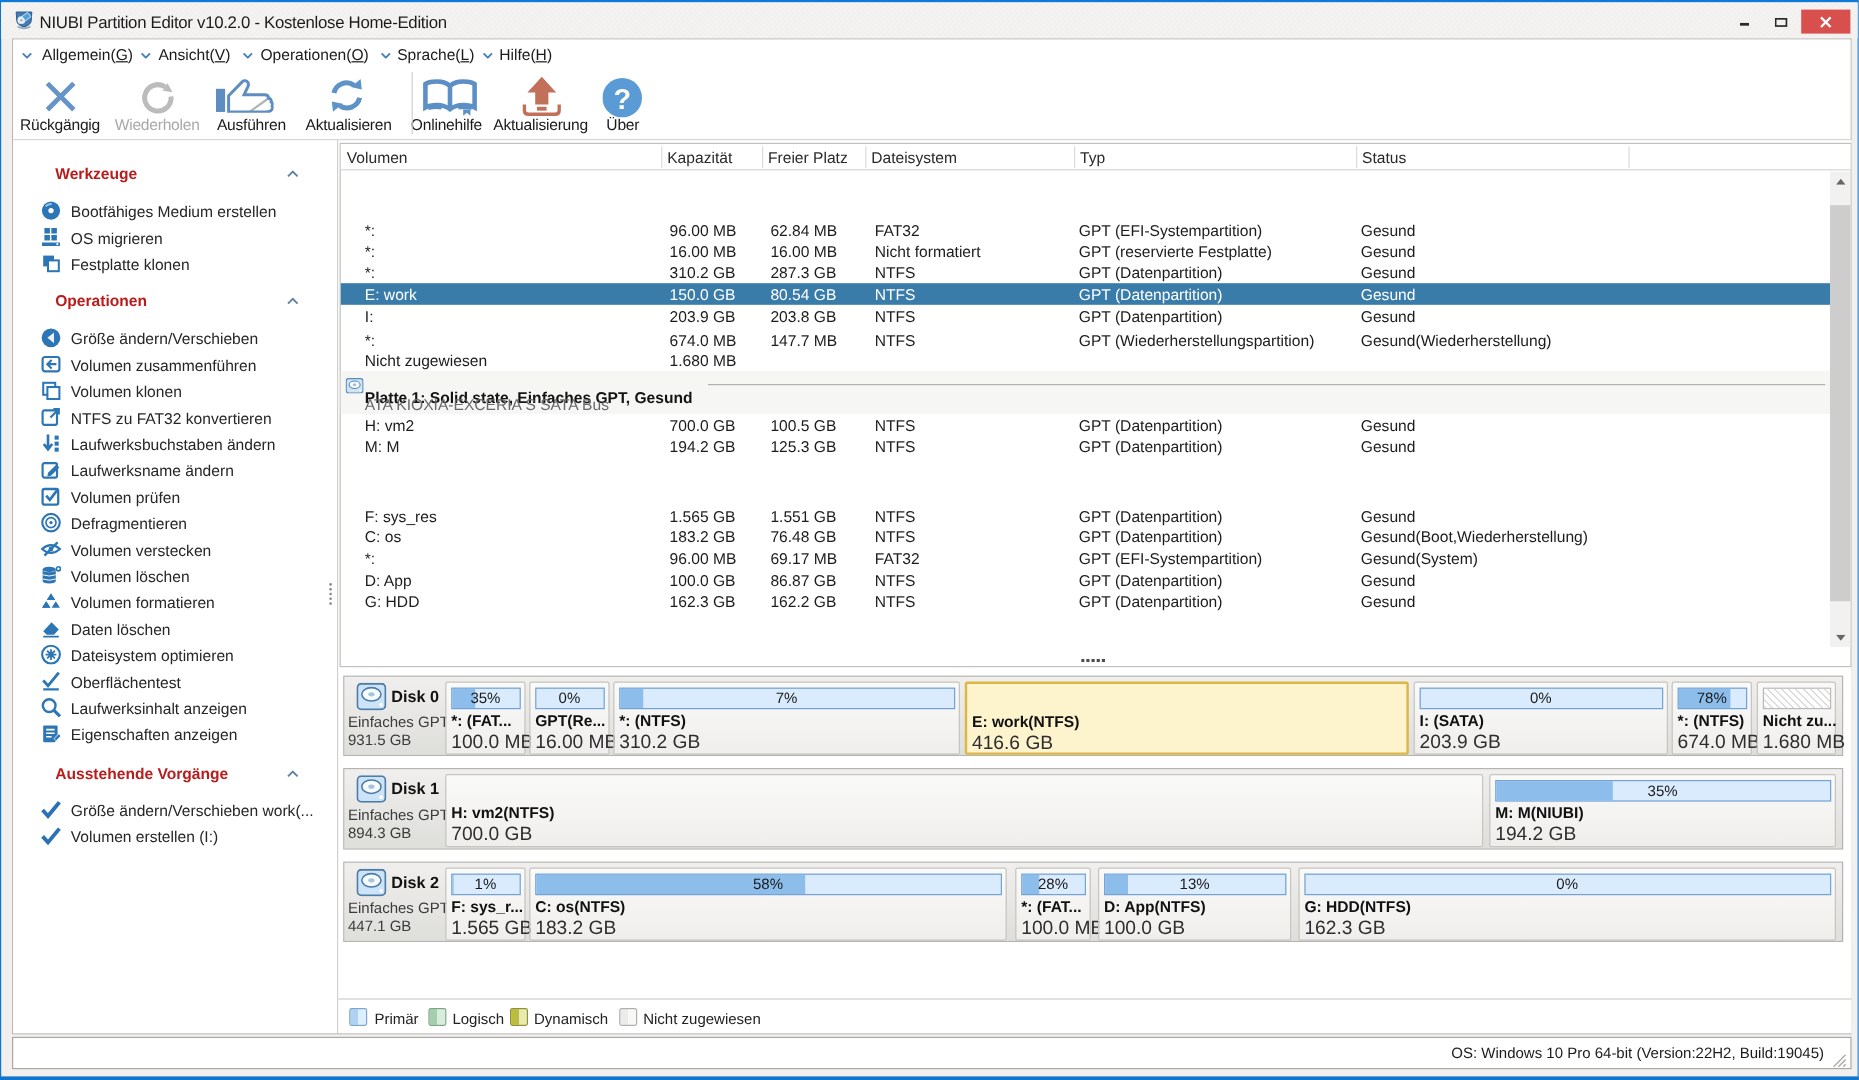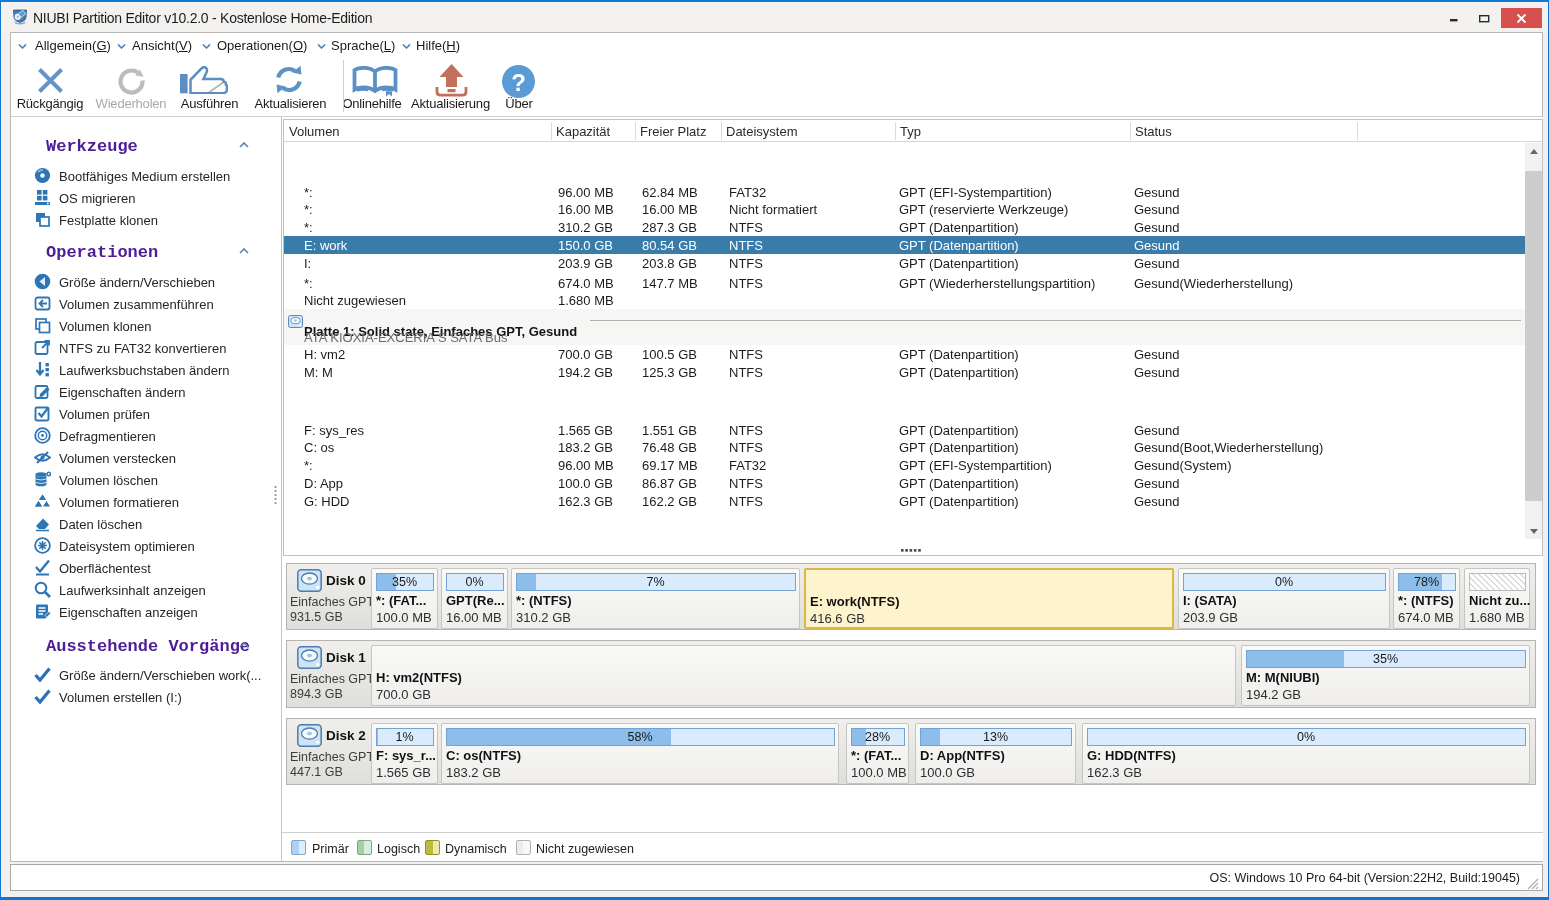--- a/index.html
+++ b/index.html
@@ -19,21 +19,21 @@
 .menuitem { position:absolute; top:5px; font-size:13px; color:#1a1a1a; }
 .chev { position:absolute; top:11px; width:9px; height:5px; }
 
 #toolbar { position:absolute; left:0; top:25px; width:100%; height:59px; background:#fff; border-bottom:1px solid #cfcecc; }
 .tbtn { position:absolute; top:0; text-align:center; color:#1a1a1a; font-size:13px; letter-spacing:-0.2px; }
 .tbtn .lbl { position:absolute; top:38px; width:100%; }
 #tbsep { position:absolute; left:332px; top:27px; width:1px; height:52px; background:#d0cfcd; }
 
 #sidebar { position:absolute; left:0; top:84px; width:270px; height:744px; background:#fff; }
 #sidediv { position:absolute; left:270px; top:84px; width:1px; height:744px; background:#c6c5c3; }
-.sechead { position:absolute; left:35px; font-size:17px; font-weight:bold; color:#4c1d95;font-family:Liberation Mono, monospace; }
+.sechead { position:absolute; left:35px; font-size:13px; font-weight:bold; color:#b91c1c; }
 .secchev { position:absolute; left:228px; width:10px; height:6px; }
 .sitem { position:absolute; left:48px; font-size:13px; color:#262626; white-space:nowrap; }
 .sicon { position:absolute; left:23px; width:17px; height:17px; }
 
 #main { position:absolute; left:271px; top:84px; width:1261px; height:744px; background:#fff; }
 
 #table { position:absolute; left:1px; top:2px; width:1260px; height:437px; border:1px solid #c2c1bf; background:#fff; }
 #thead { position:absolute; left:0; top:0; width:1258px; height:22px; background:#fff; border-bottom:1px solid #d6d5d3; }
 .hcell { position:absolute; top:4px; font-size:13px; color:#2a2a2a; }
 .hsep { position:absolute; top:2px; width:1px; height:18px; background:#dcdbd9; }
@@ -54,21 +54,21 @@
 .dname { position:absolute; left:39px; top:9px; font-size:13.5px; font-weight:bold; color:#111; }
 .dsub { position:absolute; left:3px; top:31px; font-size:12.5px; color:#3c3c3c; }
 .dsize { position:absolute; left:3px; top:46px; font-size:12.5px; color:#3c3c3c; }
 .dicon { position:absolute; left:10px; top:5px; width:25px; height:23px; }
 .card { position:absolute; top:4px; height:61px; background:linear-gradient(#fafaf8,#efeeec); border:1px solid #c6c5c2; border-radius:2px; }
 .card.selc { background:#fdf3cd; border:2px solid #dcb745; }
 .bar { position:absolute; left:3.5px; top:4px; right:3.5px; height:18px; background:#d9ebfd; border:1px solid #74a2d2; }
 .fill { position:absolute; left:0; top:0; bottom:0; background:#8cbdeb; }
 .pct { position:absolute; width:100%; top:1px; text-align:center; font-size:12.5px; color:#1a1a1a; }
 .clabel { position:absolute; left:4px; top:24px; font-size:13px; font-weight:bold; color:#111; white-space:nowrap; }
-.csize { position:absolute; left:4px; top:41px; font-size:13px; color:#2e2e2e; white-space:nowrap; }
+.csize { position:absolute; left:4px; top:41px; font-size:16px; color:#2e2e2e; white-space:nowrap; }
 .hatch { background:#fff; background-image:repeating-linear-gradient(45deg,#dcdcdc 0 1.2px,#fff 1.2px 4.2px); border:1px solid #b9b9b9; }
 
 #legline { position:absolute; left:0px; top:715px; width:1261px; height:1px; background:#cfcecc; }
 .lsq { position:absolute; top:723px; width:15px; height:15px; border:1px solid #9a9a9a; border-radius:2px; }
 .ltext { position:absolute; top:725px; font-size:12.5px; color:#222; }
 
 #statusbar { position:absolute; left:9px; top:862px; width:1533px; height:27px; background:#fff; border:1px solid #a8a7a5; }
 #ostext { position:absolute; right:22px; top:6px; font-size:12.5px; color:#1c1c1c; }
 </style>
 </head>
@@ -239,21 +239,21 @@
             <rect x="11.5" y="2" width="3.4" height="3.4"></rect>
             <rect x="11.5" y="7" width="3.4" height="3.4"></rect>
             <rect x="11.5" y="12" width="3.4" height="3.4"></rect>
           </g>
         </svg>
       <div class="sitem" style="top:246px">Laufwerksbuchstaben ändern</div>
       <svg class="sicon" style="top:266px" viewBox="0 0 17 17">
           <rect x="1.5" y="3" width="12" height="12" rx="1.5" fill="none" stroke="#2d76b5" stroke-width="1.8"></rect>
           <path d="M6 11 L13 4 L15.5 6.5 L8.5 13.5 L5.5 14 Z" fill="#2d76b5"></path>
         </svg>
-      <div class="sitem" style="top:268px">Eigenschaften ändern</div>
+      <div class="sitem" style="top:268px">Laufwerksname ändern</div>
       <svg class="sicon" style="top:288px" viewBox="0 0 17 17">
           <rect x="1.5" y="2.5" width="13" height="13" rx="1.5" fill="none" stroke="#2d76b5" stroke-width="1.9"></rect>
           <path d="M4.5 8 L7.5 11.5 L14 3" stroke="#2d76b5" stroke-width="2.2" fill="none"></path>
         </svg>
       <div class="sitem" style="top:290px">Volumen prüfen</div>
       <svg class="sicon" style="top:310px" viewBox="0 0 17 17">
           <circle cx="8.5" cy="8.5" r="7.3" fill="none" stroke="#2d76b5" stroke-width="1.8"></circle>
           <circle cx="8.5" cy="8.5" r="4.2" fill="none" stroke="#2d76b5" stroke-width="1.4"></circle>
           <circle cx="8.5" cy="8.5" r="1.4" fill="#2d76b5"></circle>
         </svg>
@@ -368,21 +368,21 @@
             <span style="left:358px">62.84 MB</span>
             <span style="left:445px">FAT32</span>
             <span style="left:615px">GPT (EFI-Systempartition)</span>
             <span style="left:850px">Gesund</span>
           </div>
       <div class="trow" style="top:79.7px">
             <span style="left:20px">*:</span>
             <span style="left:274px">16.00 MB</span>
             <span style="left:358px">16.00 MB</span>
             <span style="left:445px">Nicht formatiert</span>
-            <span style="left:615px">GPT (reservierte Werkzeuge)</span>
+            <span style="left:615px">GPT (reservierte Festplatte)</span>
             <span style="left:850px">Gesund</span>
           </div>
       <div class="trow" style="top:97.9px">
             <span style="left:20px">*:</span>
             <span style="left:274px">310.2 GB</span>
             <span style="left:358px">287.3 GB</span>
             <span style="left:445px">NTFS</span>
             <span style="left:615px">GPT (Datenpartition)</span>
             <span style="left:850px">Gesund</span>
           </div>

